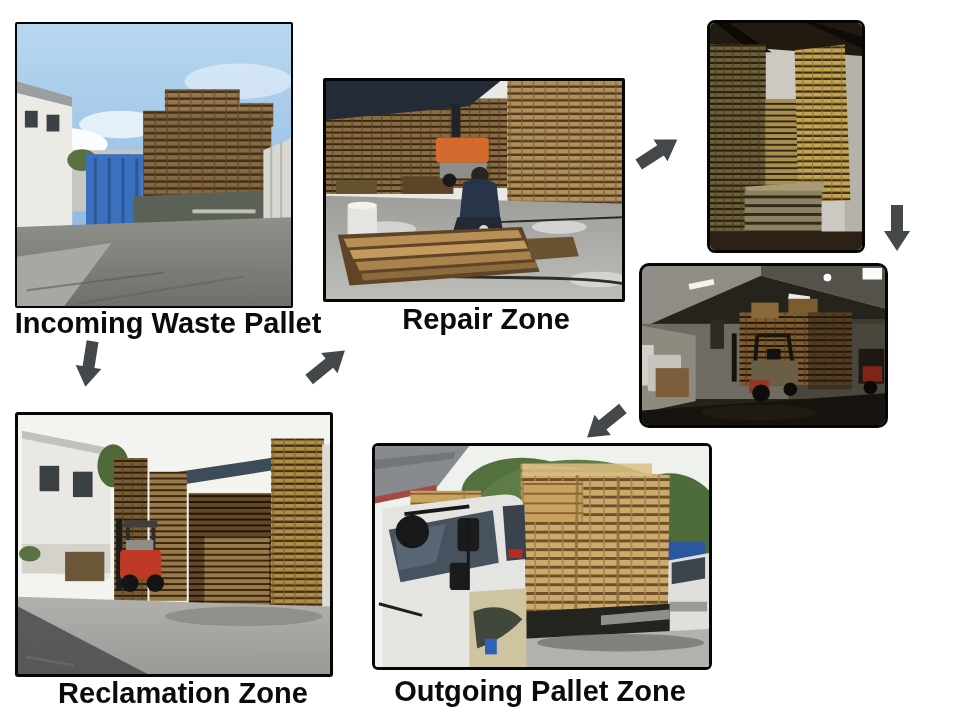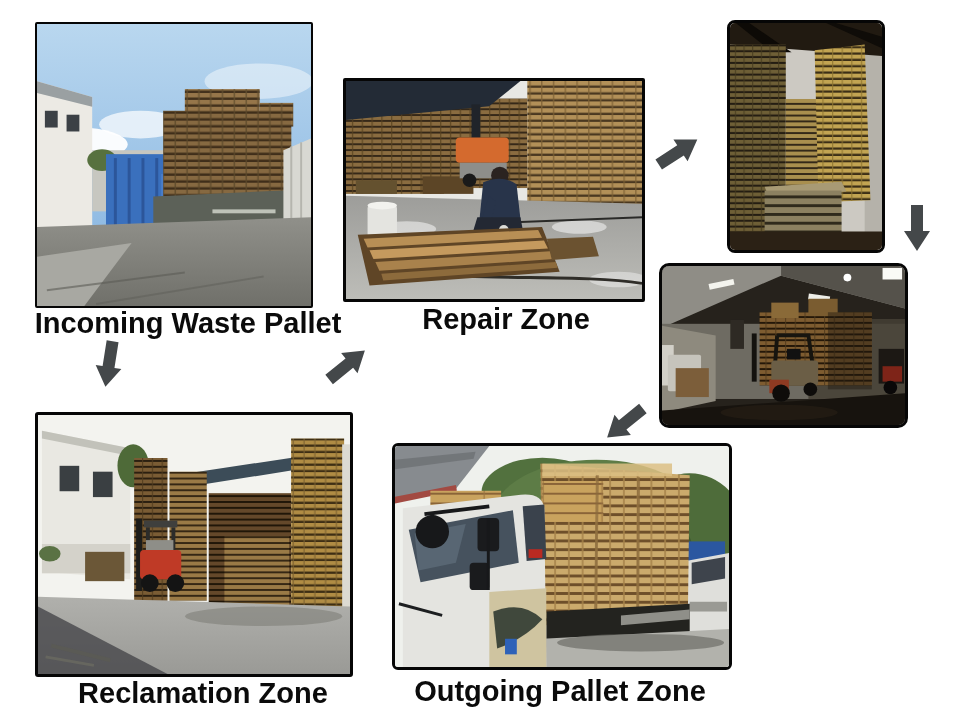--- a/index.html
+++ b/index.html
@@ -1,21 +1,21 @@
 <!DOCTYPE html>
 <html style="--label-color: #0b0b0b;"><head>
 <meta charset="utf-8">
 <style>
   html,body{margin:0;padding:0;}
   body{
     width:960px;height:720px;position:relative;overflow:hidden;
     background:#ffffff;
     font-family:"Liberation Sans", sans-serif;
   }
-  .canvas{position:absolute;inset:0;margin-left:20px;}
+  .canvas{position:absolute;inset:0;}
   figure.photo{
     position:absolute;margin:0;box-sizing:border-box;
     border:3px solid #060606;background:#dddddd;overflow:hidden;
   }
   figure.photo svg{display:block;width:100%;height:100%;}
   #photo-incoming{left:15px;top:22px;width:278px;height:286px;border-width:2px;border-radius:2px;}
   #photo-repair{left:323px;top:78px;width:302px;height:224px;border-radius:2px;}
   #photo-stacks{left:707px;top:20px;width:158px;height:233px;border-radius:8px;}
   #photo-warehouse{left:639px;top:263px;width:249px;height:165px;border-radius:10px;}
   #photo-reclamation{left:15px;top:412px;width:318px;height:265px;border-radius:3px;}

